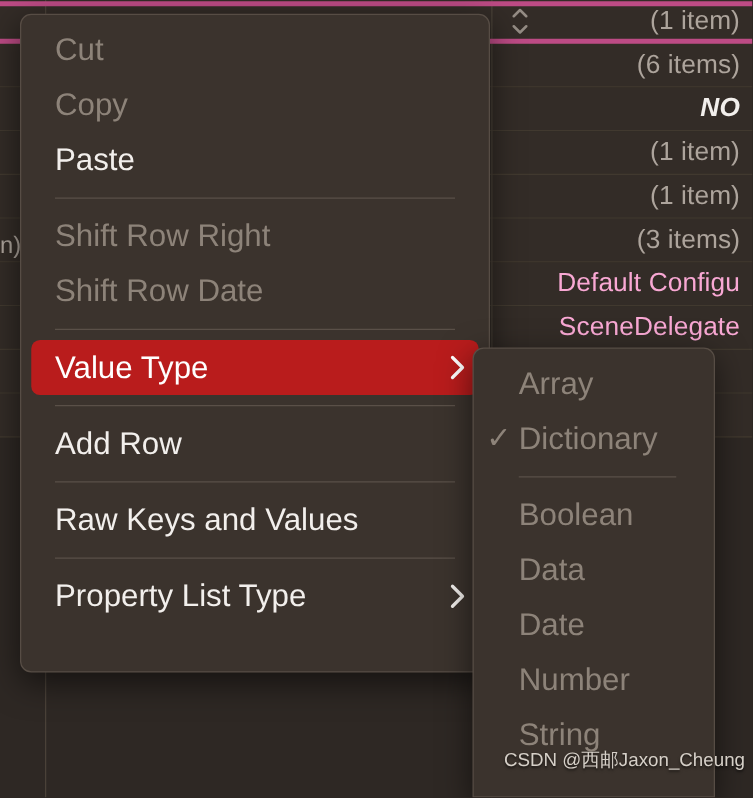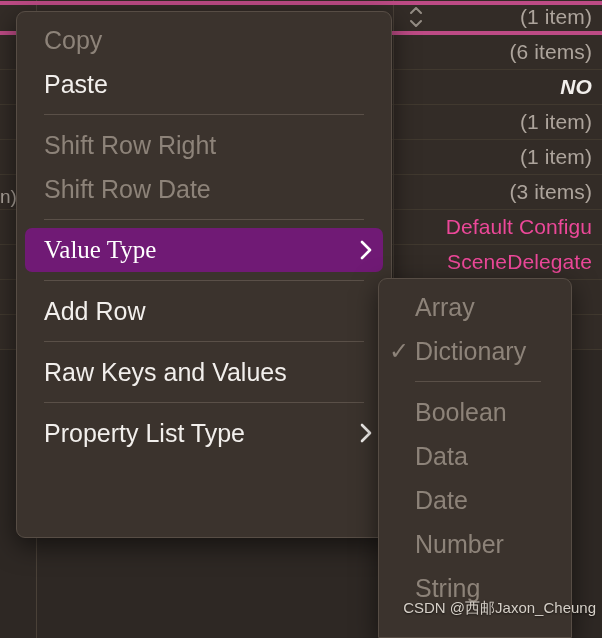--- a/index.html
+++ b/index.html
@@ -44,21 +44,21 @@
     color: #ada49c;
     letter-spacing: 0.1px;
     white-space: nowrap;
   }
   .plist-row.strong .val {
     color: #f2efec;
     font-weight: 700;
     font-style: italic;
   }
   .plist-row.plain-strong .val {
-    color: #ec4899;
+    color: #f9a8d4;
     font-weight: 400;
   }
   .plist-row .stepper {
     position: absolute;
     left: 408px;
     top: 50%;
     transform: translateY(-50%);
     width: 16px;
     height: 22px;
     display: flex;
@@ -144,27 +144,26 @@
     box-sizing: border-box;
   }
   .menu-item.disabled { color: #8d8379; }
   .menu-item .label { flex: 1 1 auto; }
   .menu-item .chev {
     flex: 0 0 auto;
     display: flex;
     align-items: center;
   }
   .menu-item.highlight {
-    background: #701a75;
+    background: #b91c1c;
     color: #ffffff;
     margin: 0 8px;
     border-radius: 7px;
     padding-left: 19px;
     padding-right: 10px;
-    font-family: Liberation Serif, serif;
   }
   .menu-sep {
     height: 1px;
     background: #5a5048;
     margin: 8px 27px;
   }
 
   
   .sub-item {
     position: relative;
@@ -249,20 +248,23 @@
     </div>
   <div class="col-sep2"></div>
   <div class="col-sep"></div>
   <div class="left-clip">n)</div>
   <div class="pink-line" id="pink-line-top"></div>
   <div class="pink-line" id="pink-line-second"></div>
 </div>
 
 <div class="menu" id="main-menu">
     <div class="menu-item disabled">
+      <span class="label">Cut</span>
+    </div>
+    <div class="menu-item disabled">
       <span class="label">Copy</span>
     </div>
     <div class="menu-item">
       <span class="label">Paste</span>
     </div>
     <div class="menu-sep"></div>
     <div class="menu-item disabled">
       <span class="label">Shift Row Right</span>
     </div>
     <div class="menu-item disabled">

